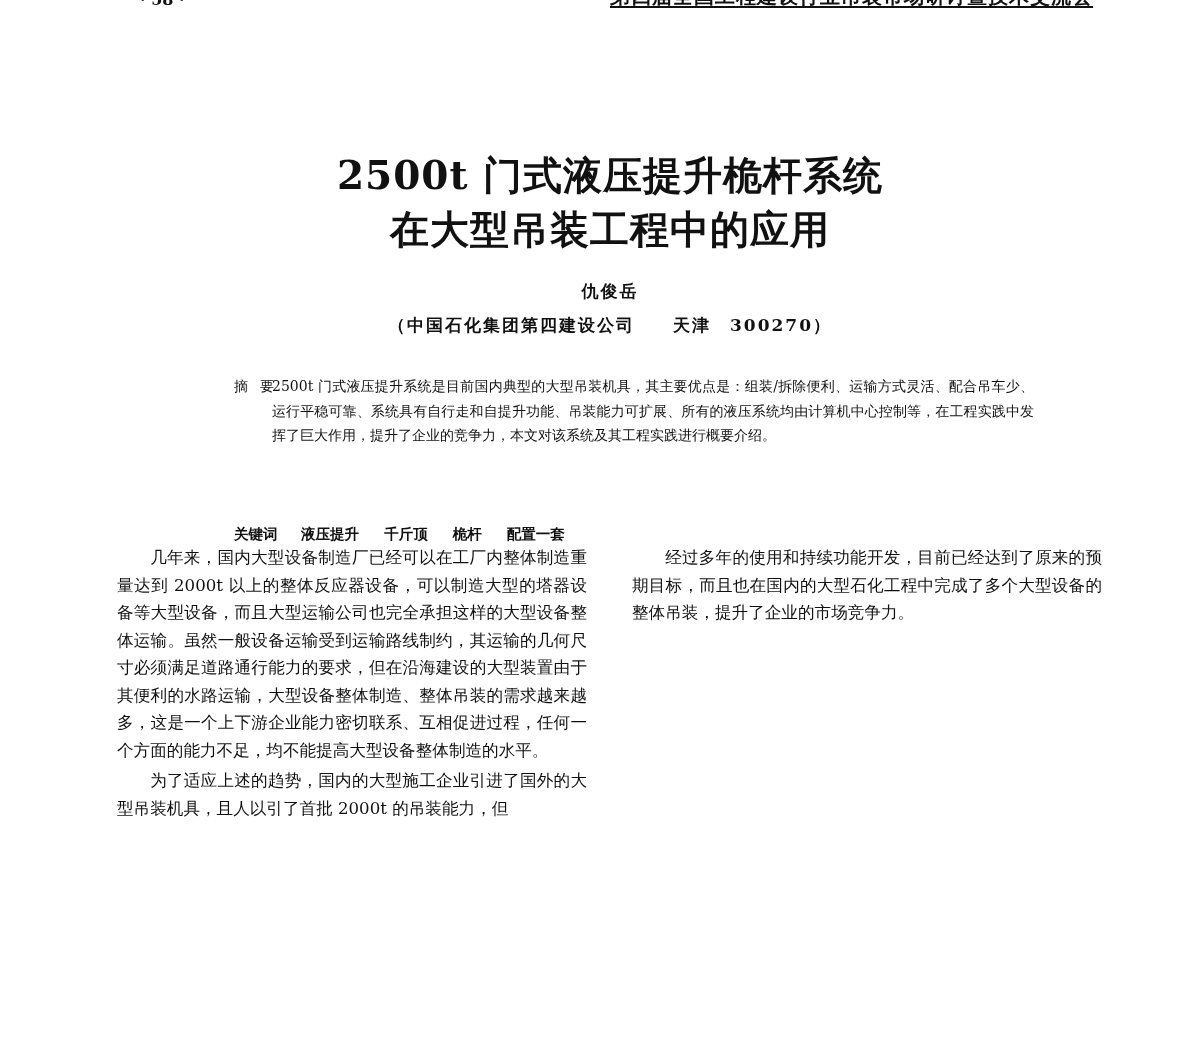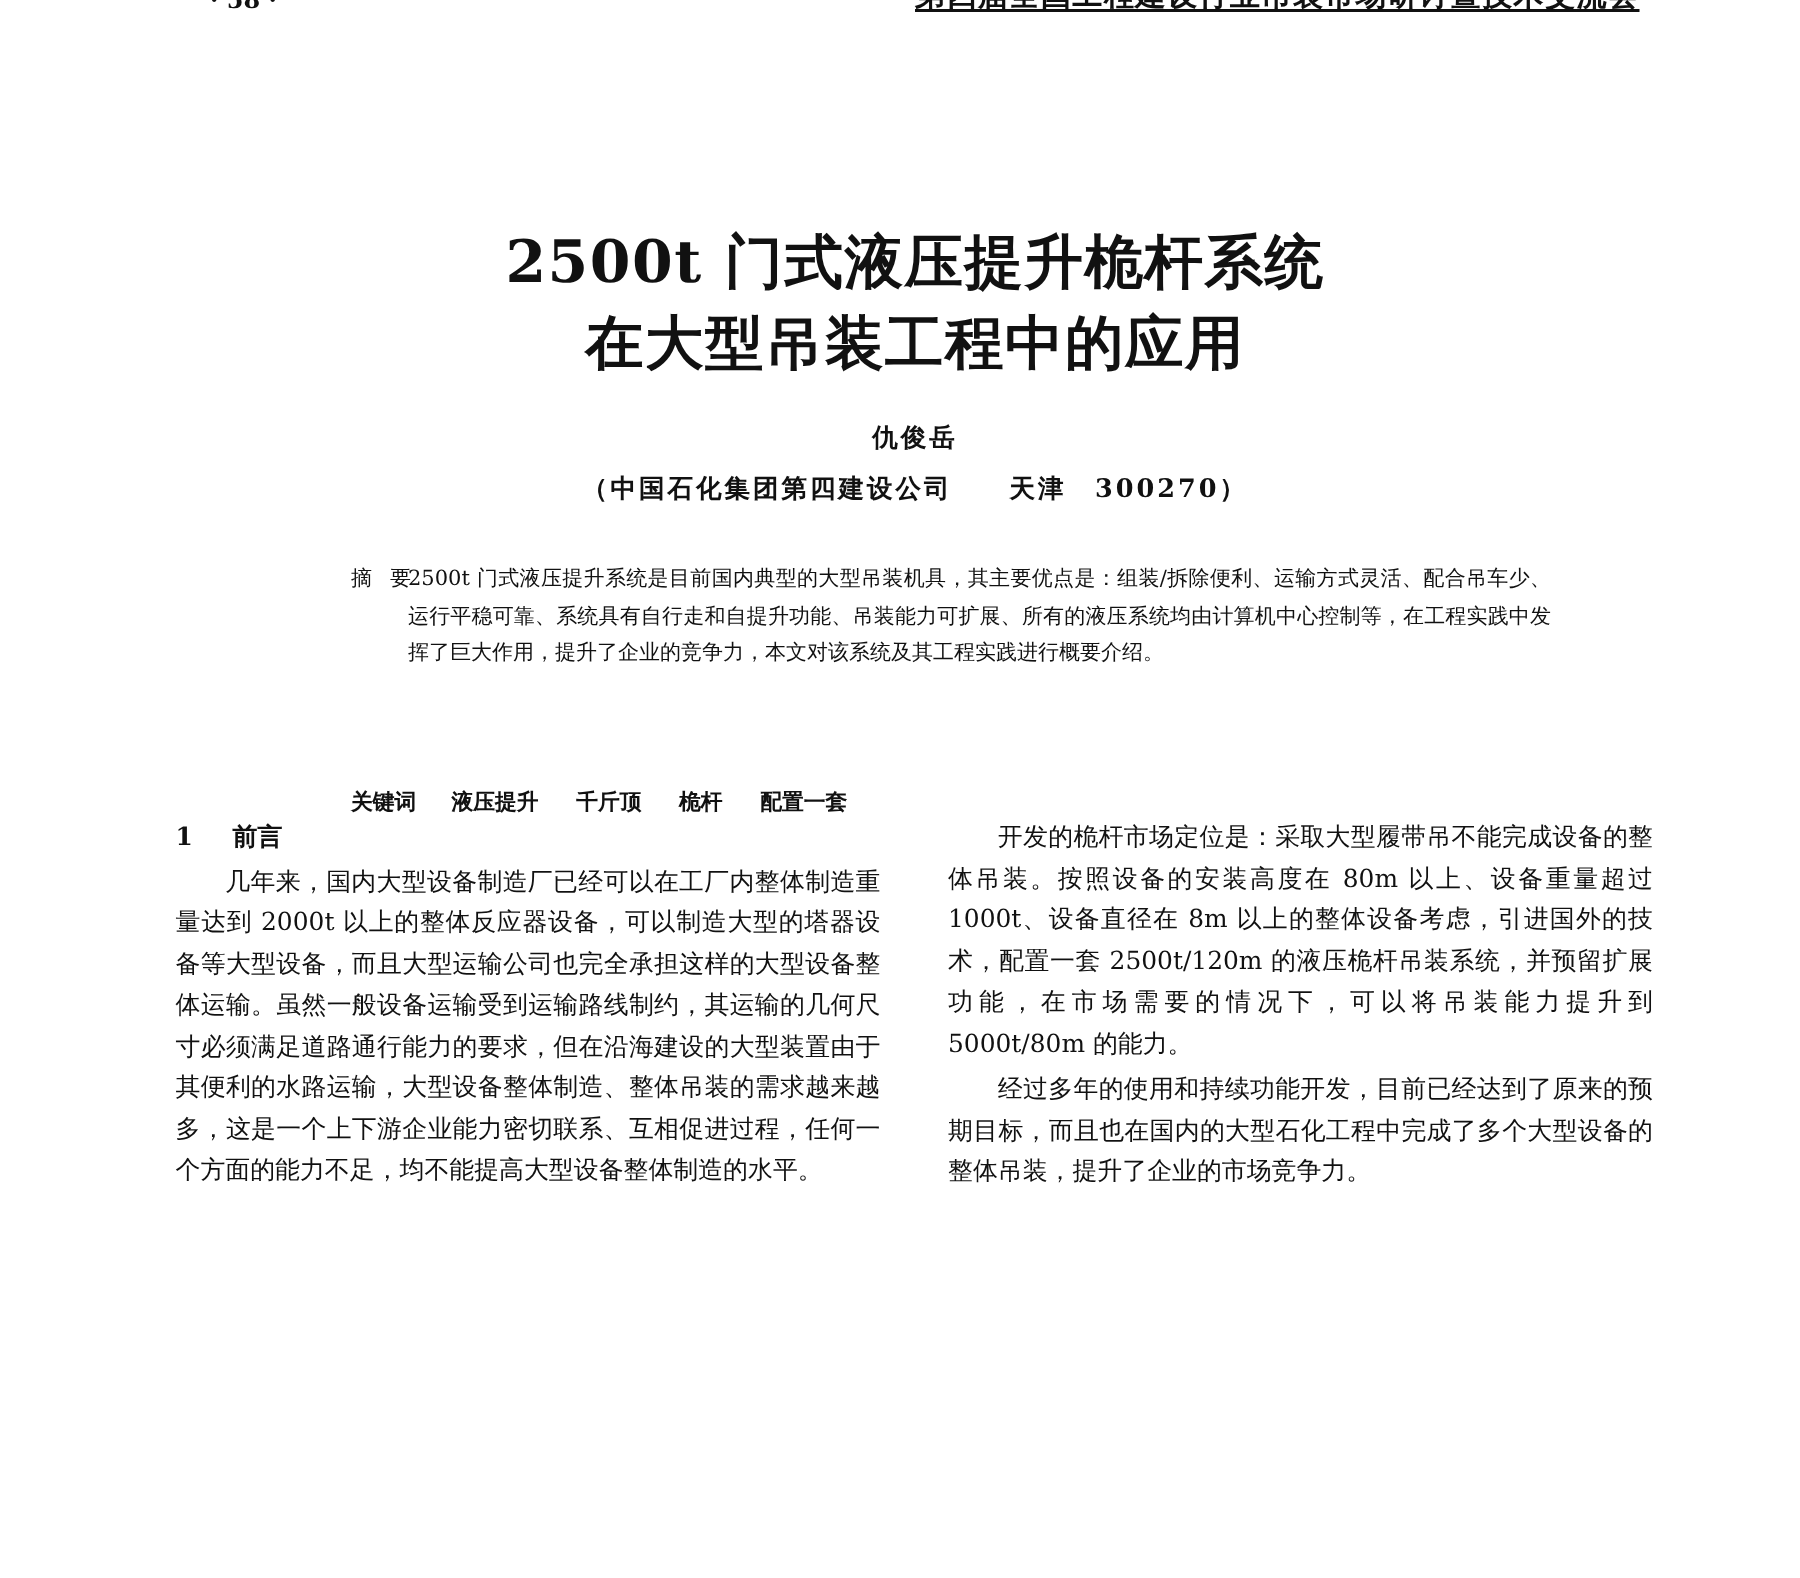--- a/index.html
+++ b/index.html
@@ -51,22 +51,19 @@
 
 <div class="keywords">
   <span class="label">关键词</span>
   <span class="kw">液压提升</span>
   <span class="kw">千斤顶</span>
   <span class="kw">桅杆</span>
   <span class="kw">配置一套</span>
 </div>
 
 <div class="col col-left">
-  <div class="section-head">
-    <span class="num">1</span><span>前言</span>
-  </div>
   <p class="indent">几年来，国内大型设备制造厂已经可以在工厂内整体制造重量达到 2000t 以上的整体反应器设备，可以制造大型的塔器设备等大型设备，而且大型运输公司也完全承担这样的大型设备整体运输。虽然一般设备运输受到运输路线制约，其运输的几何尺寸必须满足道路通行能力的要求，但在沿海建设的大型装置由于其便利的水路运输，大型设备整体制造、整体吊装的需求越来越多，这是一个上下游企业能力密切联系、互相促进过程，任何一个方面的能力不足，均不能提高大型设备整体制造的水平。</p>
+  <p class="indent">为了适应上述的趋势，国内的大型施工企业引进了国外的大型吊装机具，且人以引了首批 2000t 的吊装能力，但</p>
 </div>
 
 <div class="col col-right">
-  <p class="indent">开发的桅杆市场定位是：采取大型履带吊不能完成设备的整体吊装。按照设备的安装高度在 80m 以上、设备重量超过 1000t、设备直径在 8m 以上的整体设备考虑，引进国外的技术，配置一套 2500t/120m 的液压桅杆吊装系统，并预留扩展功能，在市场需要的情况下，可以将吊装能力提升到 5000t/80m 的能力。</p>
   <p class="indent">经过多年的使用和持续功能开发，目前已经达到了原来的预期目标，而且也在国内的大型石化工程中完成了多个大型设备的整体吊装，提升了企业的市场竞争力。</p>
 </div>
 
 </body></html>

